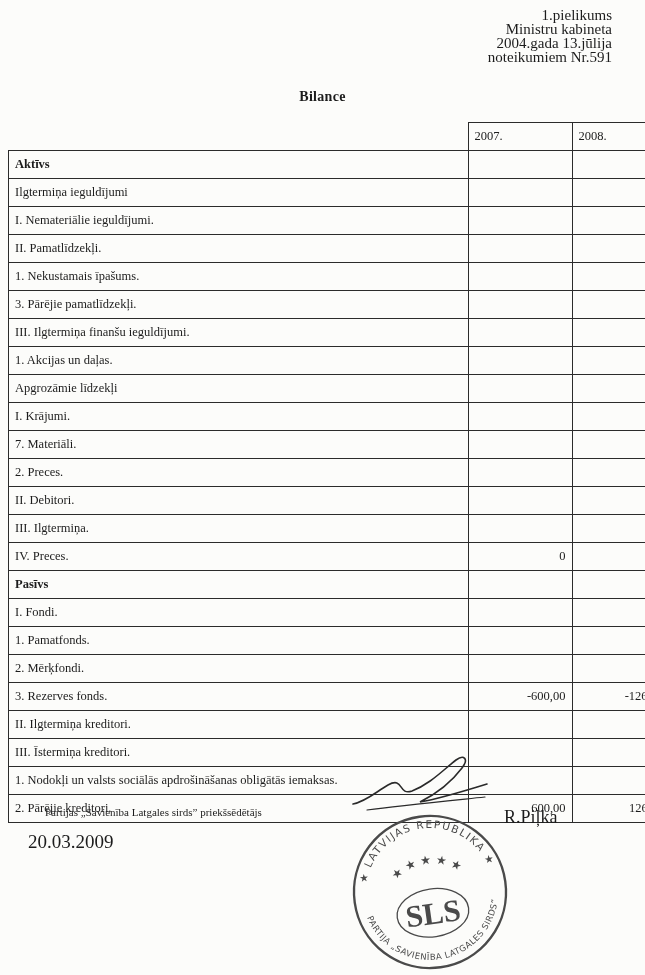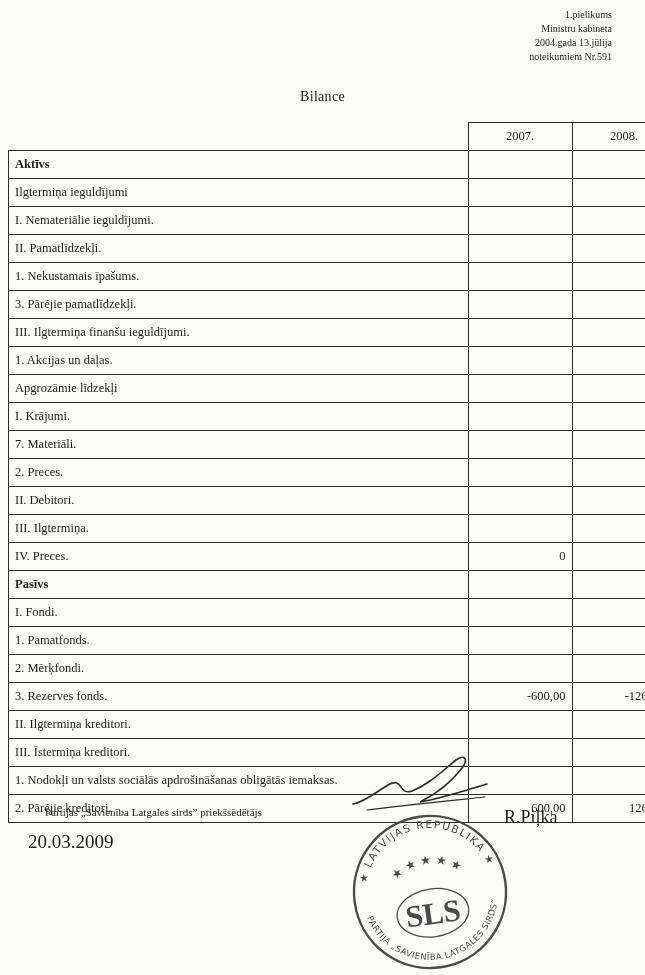--- a/index.html
+++ b/index.html
@@ -1,26 +1,26 @@
 <!DOCTYPE html>
 <html><head>
 <meta charset="utf-8">
 <style>
   html,body{margin:0;padding:0;}
   body{
     width:645px;height:975px;position:relative;overflow:hidden;
     background:#fcfcfa;color:#1c1c1c;
     font-family:"Liberation Serif",serif;
   }
-  .doc-header{position:absolute;top:8px;right:33px;text-align:right;font-size:10px;line-height:14px;margin-left:16px;}
-  .page-title{position:absolute;top:89px;left:0;width:645px;text-align:center;font-size:14px;font-weight:normal;letter-spacing:.3px;}
+  .doc-header{position:absolute;top:8px;right:33px;text-align:right;font-size:15px;line-height:14px;margin-left:16px;}
+  .page-title{position:absolute;top:89px;left:0;width:645px;text-align:center;font-size:14px;font-weight:bold;letter-spacing:.3px;}
   table.balance{position:absolute;top:122px;left:8px;width:629px;border-collapse:collapse;table-layout:fixed;font-size:12.5px;}
   table.balance td{border:1px solid #2b2b2b;height:25px;padding:1px 6px;vertical-align:middle;overflow:hidden;white-space:nowrap;}
   table.balance td.spacer{border:none;background:transparent;}
-  table.balance td.year{text-align:center;}
+  table.balance td.year{text-align:left;}
   td.label-cell{width:447px;font-family:Liberation Serif, serif;}
   td.value-cell{width:91px;text-align:right;}
   .bold{font-weight:bold;}
   .sign-line{position:absolute;left:45px;top:806px;font-size:11px;}
   .sign-date{position:absolute;left:28px;top:831px;font-size:19px;}
   .sign-name{position:absolute;left:504px;top:807px;font-size:18px;}
   .signature{position:absolute;left:345px;top:750px;}
   .stamp{position:absolute;left:350px;top:812px;transform:rotate(-8deg);}
   .stamp text{font-family:"DejaVu Sans",sans-serif;}
   .stamp .monogram{font-family:"Liberation Serif",serif;}

